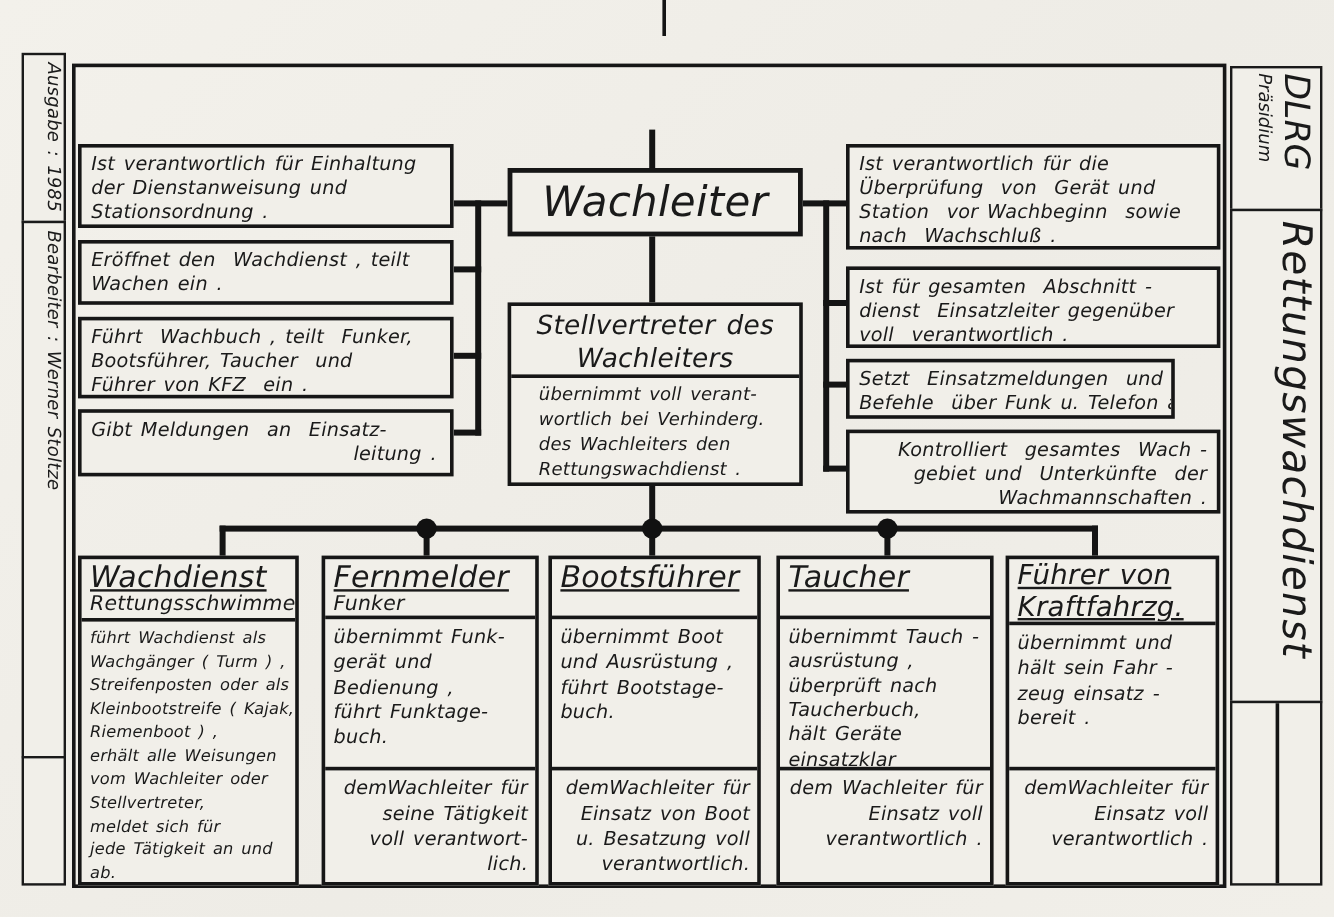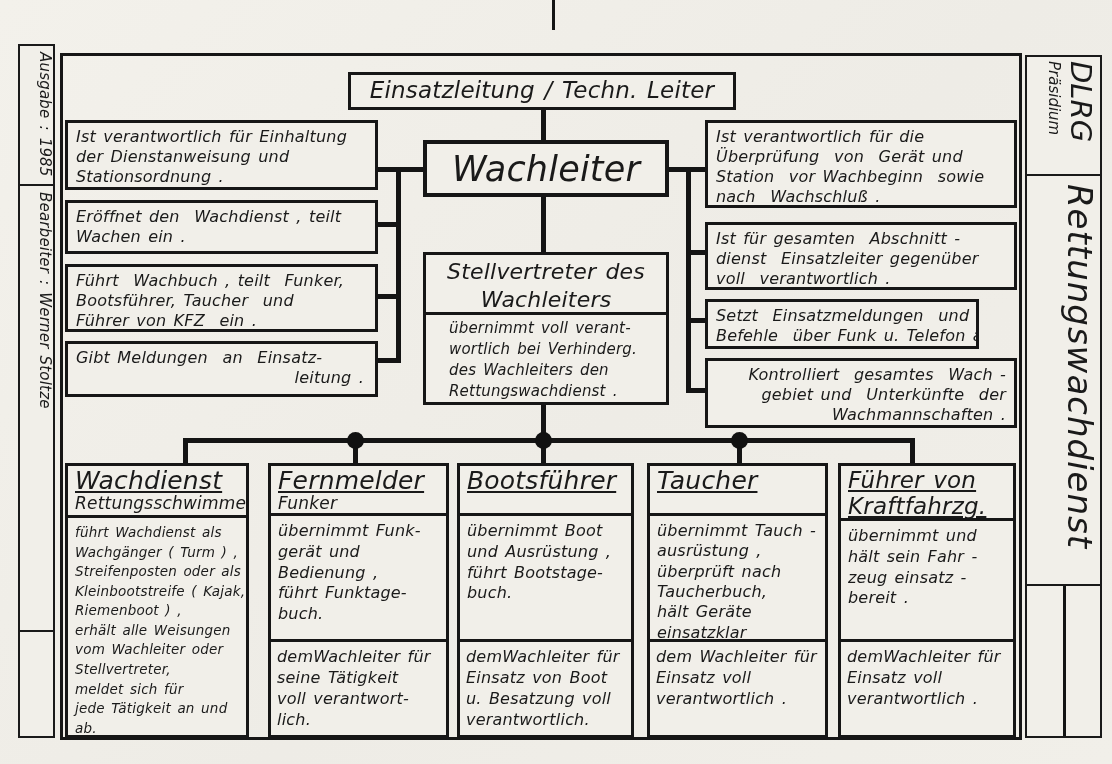--- a/index.html
+++ b/index.html
@@ -22,21 +22,21 @@
   .center{text-align:center;}
   .big-title{font-size:23px;line-height:31px;}
   .wl-title{font-size:35px;line-height:50px;letter-spacing:1px;}
   .sv-head{font-size:22px;line-height:28px;padding-top:3px;border-bottom:3px solid #161616;height:60px;box-sizing:border-box;}
   .sv-body{font-size:15px;line-height:21px;padding:3px 23px;}
   .role{display:flex;flex-direction:column;}
   .role-head{box-sizing:border-box;border-bottom:3px solid #161616;padding:1px 7px 0 7px;overflow:hidden;}
   .role-title{font-size:25px;line-height:27px;text-decoration:underline;}
   .role-sub{font-size:17px;line-height:19px;}
   .role-body{flex:1;font-size:15.5px;line-height:1.3;padding:5px 7px;overflow:hidden;}
-  .role-foot{box-sizing:border-box;border-top:3px solid #161616;height:96px;font-size:16px;line-height:1.32;padding:4px 6px;overflow:hidden;}
+  .role-foot{box-sizing:border-box;border-top:3px solid #161616;height:96px;font-size:16px;line-height:1.32;padding:4px 6px;overflow:hidden;text-align:right;}
   .vtext{writing-mode:vertical-rl;}
   .side{position:absolute;border:2.5px solid #1a1a1a;background:#f1efe9;box-sizing:border-box;}
   .small-cap{font-size:15px;line-height:1.1;padding-top:6px;}
 </style>
 </head>
 <body>
 
 <div class="stage">
 
   <div class="line" style="left:552px;top:0;width:3px;height:30px;"></div>
@@ -61,23 +61,20 @@
   <div class="line" style="left:378px;top:222px;width:23px;height:5px;"></div>
   <div class="line" style="left:378px;top:294px;width:23px;height:5px;"></div>
   <div class="line" style="left:378px;top:358px;width:23px;height:5px;"></div>
 
   <div class="line" style="left:669px;top:167px;width:36px;height:5px;"></div>
   <div class="line" style="left:686px;top:167px;width:5px;height:226px;"></div>
   <div class="line" style="left:686px;top:250px;width:19px;height:5px;"></div>
   <div class="line" style="left:686px;top:318px;width:19px;height:5px;"></div>
   <div class="line" style="left:686px;top:388px;width:19px;height:5px;"></div>
 
-  <div class="box big-title center" style="left:348px;top:72px;width:388px;height:38px;">
-    <span class="txt">Einsatzleitung / Techn. Leiter</span>
-  </div>
 
   <div class="box wl-title center" style="left:423px;top:140px;width:246px;height:57px;border-width:4px;">
     <span class="txt">Wachleiter</span>
   </div>
 
   <div class="box" style="left:423px;top:252px;width:246px;height:153px;">
     <div class="sv-head center txt">Stellvertreter des
 Wachleiters</div>
     <div class="sv-body txt">übernimmt voll verant-
 wortlich bei Verhinderg.

